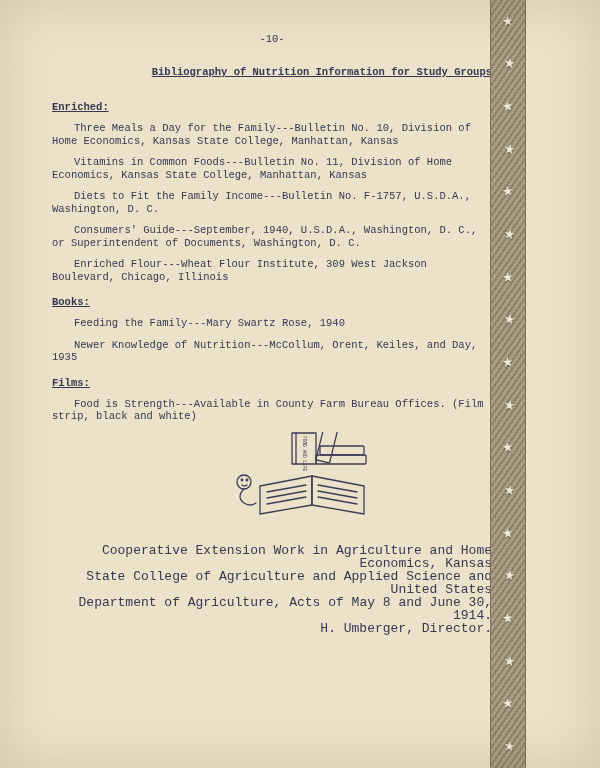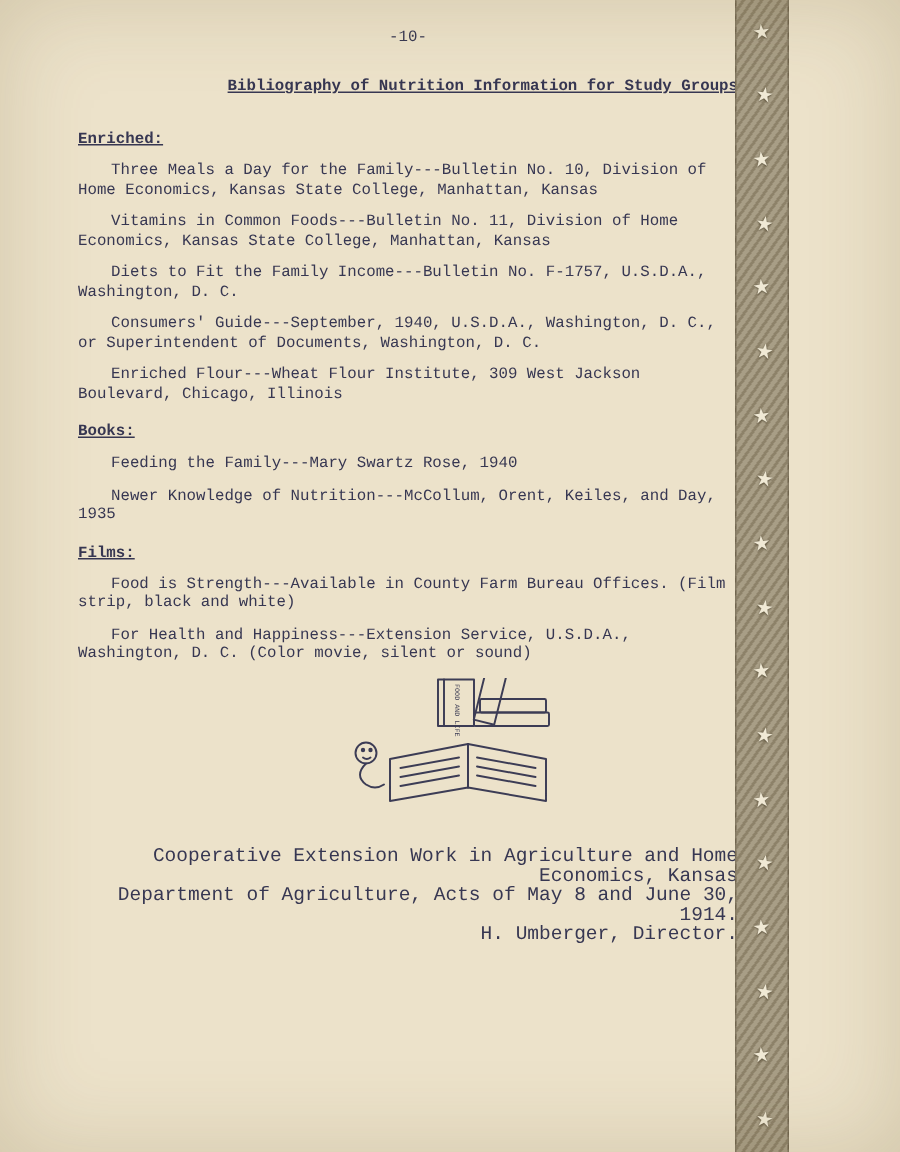--- a/index.html
+++ b/index.html
@@ -16,21 +16,21 @@
     box-shadow: inset 0 0 60px rgba(120,100,55,0.22);
     z-index:5;
   }
   .page {
     position:absolute; inset:0;
     padding:16px 0 0 52px;
     box-sizing:border-box;
     z-index:1;
   }
   .content { width:440px; font-size:10.5px; }
-  .page-number { text-align:center; margin:3px; font-size:10.5px; }
+  .page-number { text-align:center; margin:17px; font-size:10.5px; }
   .doc-title {
     text-align:right; font-weight:bold; text-decoration:underline;
     font-size:10.5px; margin:21px 0 23px 0;
   }
   .section-heading {
     font-weight:bold; text-decoration:underline;
     margin:13px 0 9px 0; font-size:10.5px;
   }
   .entry {
     margin:0 0 9px 0; text-indent:22px;
@@ -79,21 +79,20 @@
     <p class="entry">Diets to Fit the Family Income---Bulletin No. F-1757, U.S.D.A., Washington, D. C.</p>
     <p class="entry">Consumers' Guide---September, 1940, U.S.D.A., Washington, D. C., or Superintendent of Documents, Washington, D. C.</p>
     <p class="entry">Enriched Flour---Wheat Flour Institute, 309 West Jackson Boulevard, Chicago, Illinois</p>
 
     <h2 class="section-heading">Books:</h2>
     <p class="entry">Feeding the Family---Mary Swartz Rose, 1940</p>
     <p class="entry">Newer Knowledge of Nutrition---McCollum, Orent, Keiles, and Day, 1935</p>
 
     <h2 class="section-heading">Films:</h2>
     <p class="entry">Food is Strength---Available in County Farm Bureau Offices. (Film strip, black and white)</p>
-    <p class="entry">For Health and Happiness---Extension Service, U.S.D.A., Washington, D. C. (Color movie, silent or sound)</p>
 
     <div class="illustration-wrap">
       <svg width="180" height="92" viewBox="0 0 180 92">
         <g fill="none" stroke="#3c3c55" stroke-width="1.3" stroke-linejoin="round" stroke-linecap="round">
 
           <rect x="98" y="14" width="44" height="9" rx="1"></rect>
           <rect x="94" y="23" width="50" height="9" rx="1"></rect>
 
           <rect x="70" y="1" width="24" height="31"></rect>
           <line x1="74" y1="1" x2="74" y2="32"></line>
@@ -115,20 +114,21 @@
           <line x1="96" y1="53" x2="135" y2="60"></line>
           <line x1="96" y1="59" x2="135" y2="66"></line>
           <line x1="96" y1="65" x2="135" y2="72"></line>
         </g>
         <text font-size="4.5" transform="translate(81 4) rotate(90)">FOOD AND LIFE</text>
       </svg>
     </div>
 
     <div class="footer">
       <div>Cooperative Extension Work in Agriculture and Home Economics, Kansas</div>
+      <div>State College of Agriculture and Applied Science and United States</div>
       <div>Department of Agriculture, Acts of May 8 and June 30, 1914.</div>
       <div>H. Umberger, Director.</div>
     </div>
 
   </div>
 </div>
 
 <div class="ribbon">
     <span class="star">★</span>
     <span class="star">★</span>

